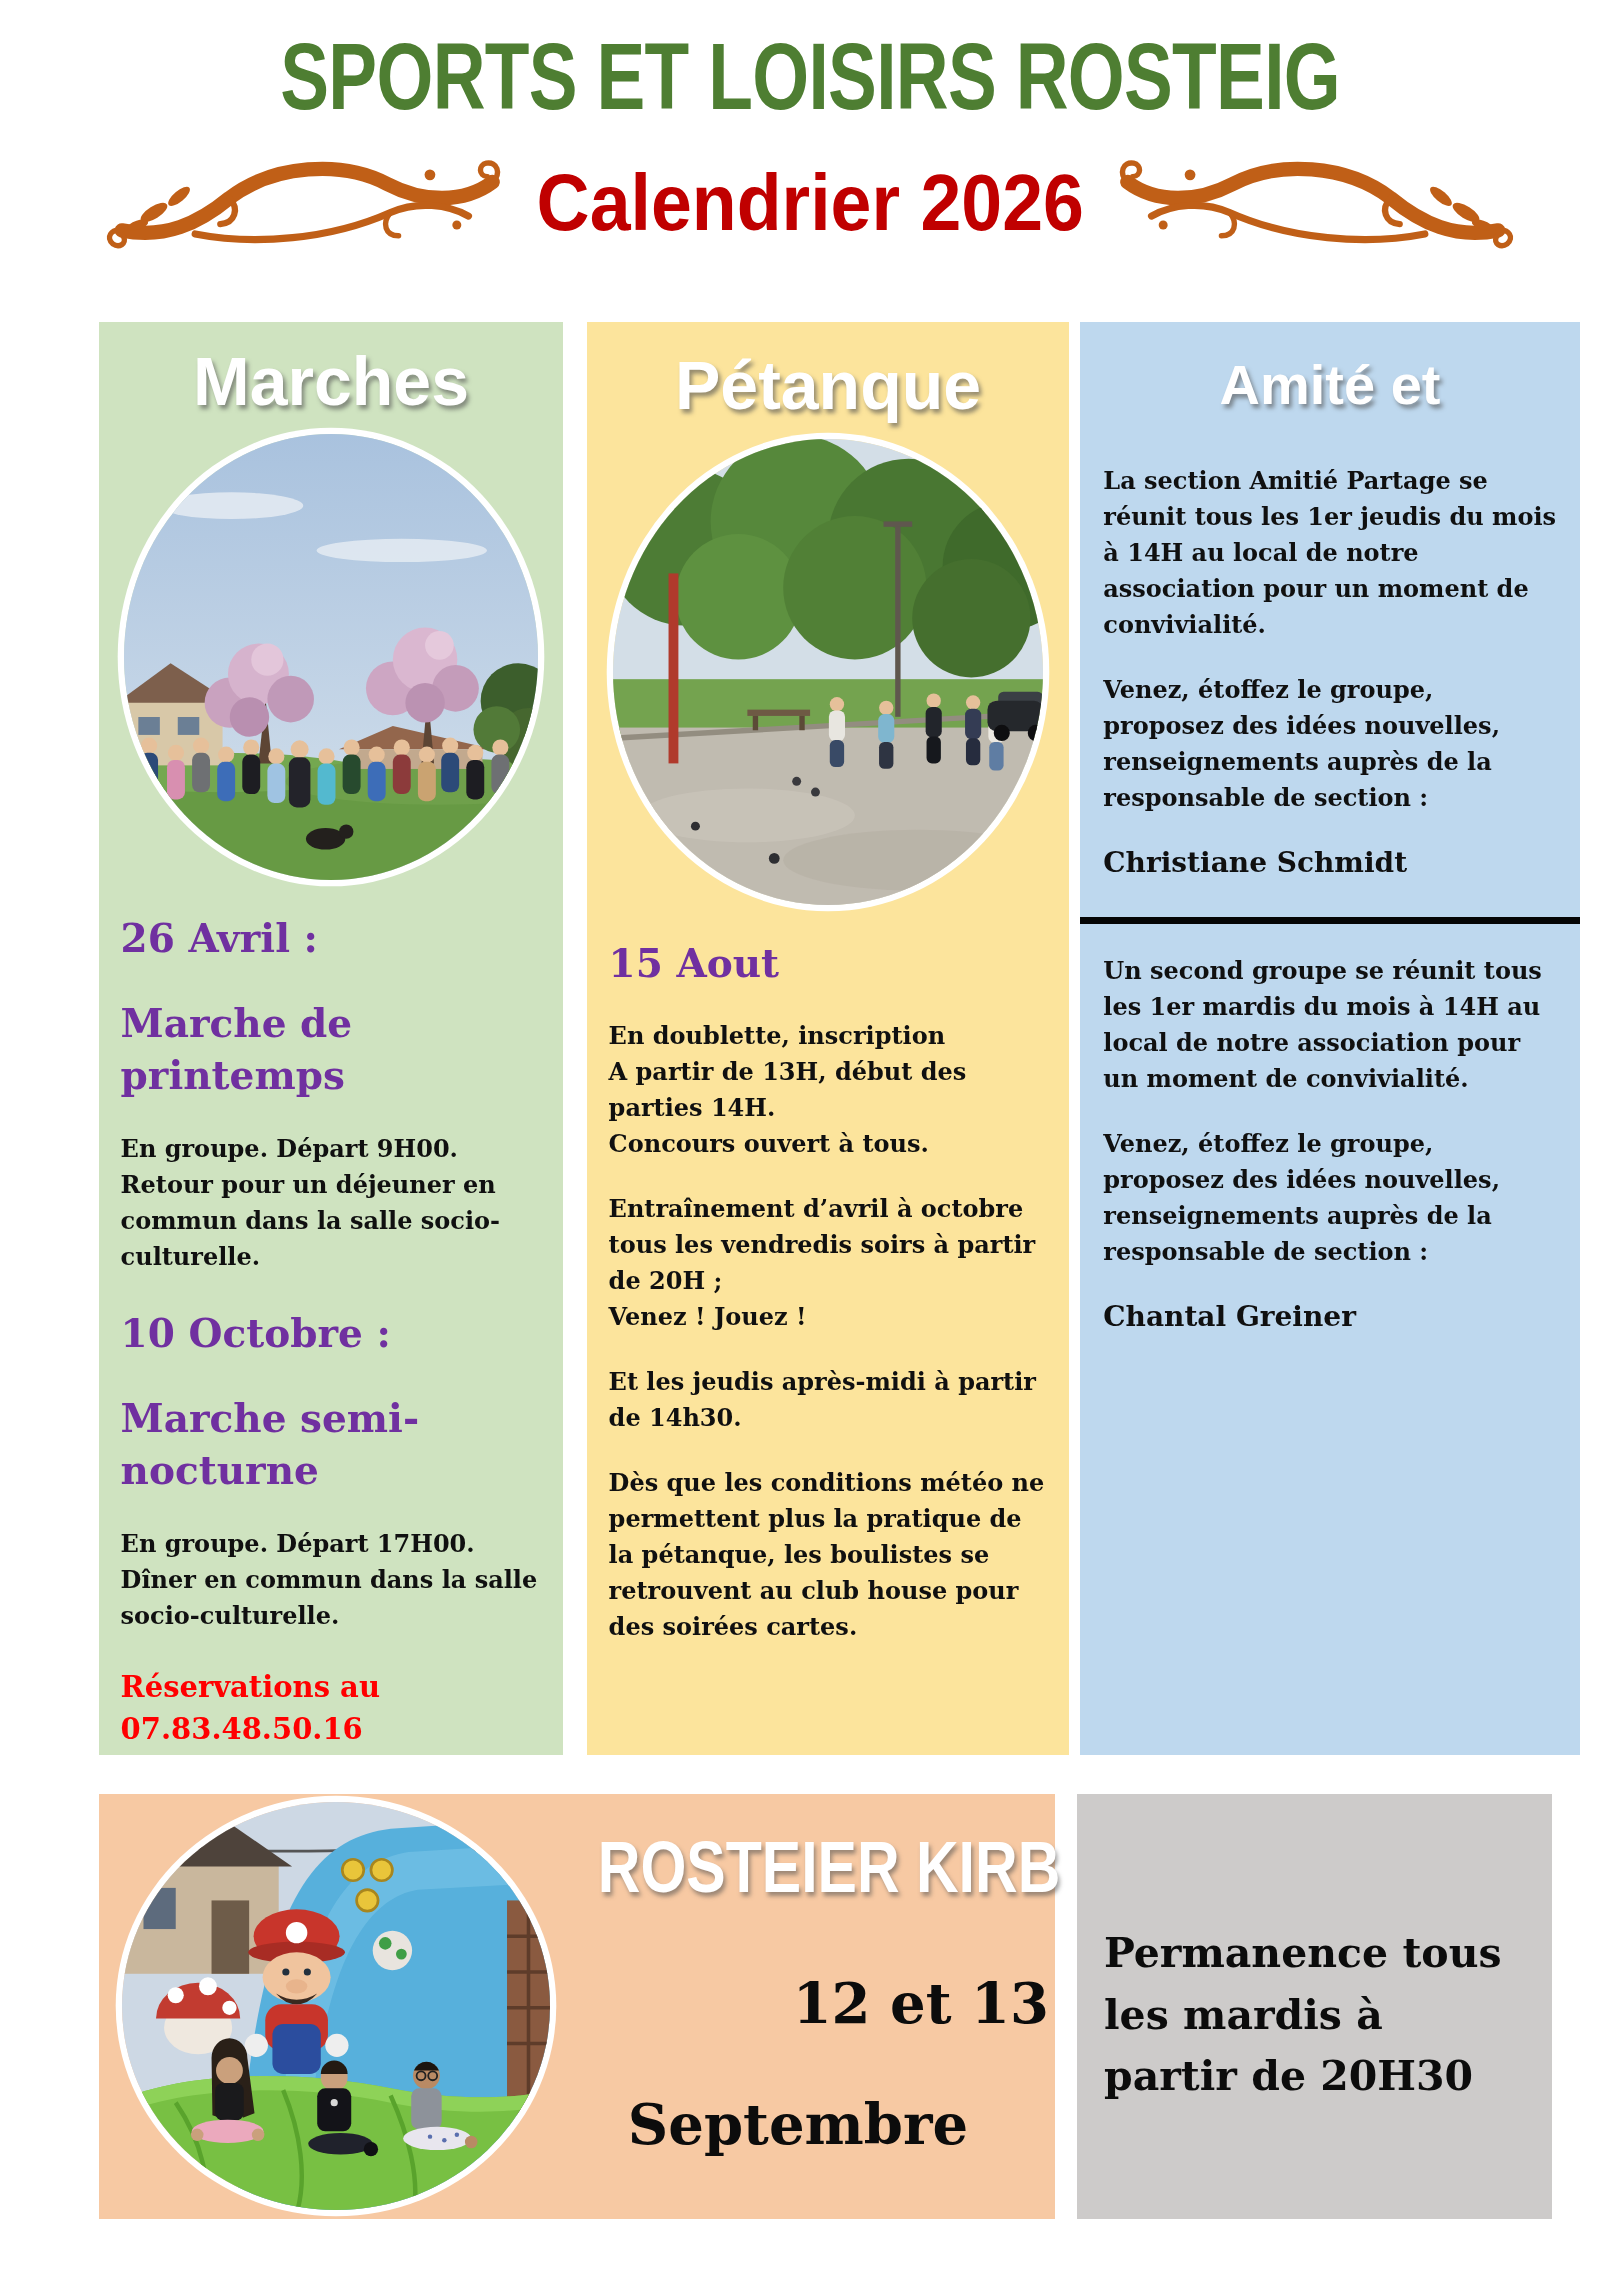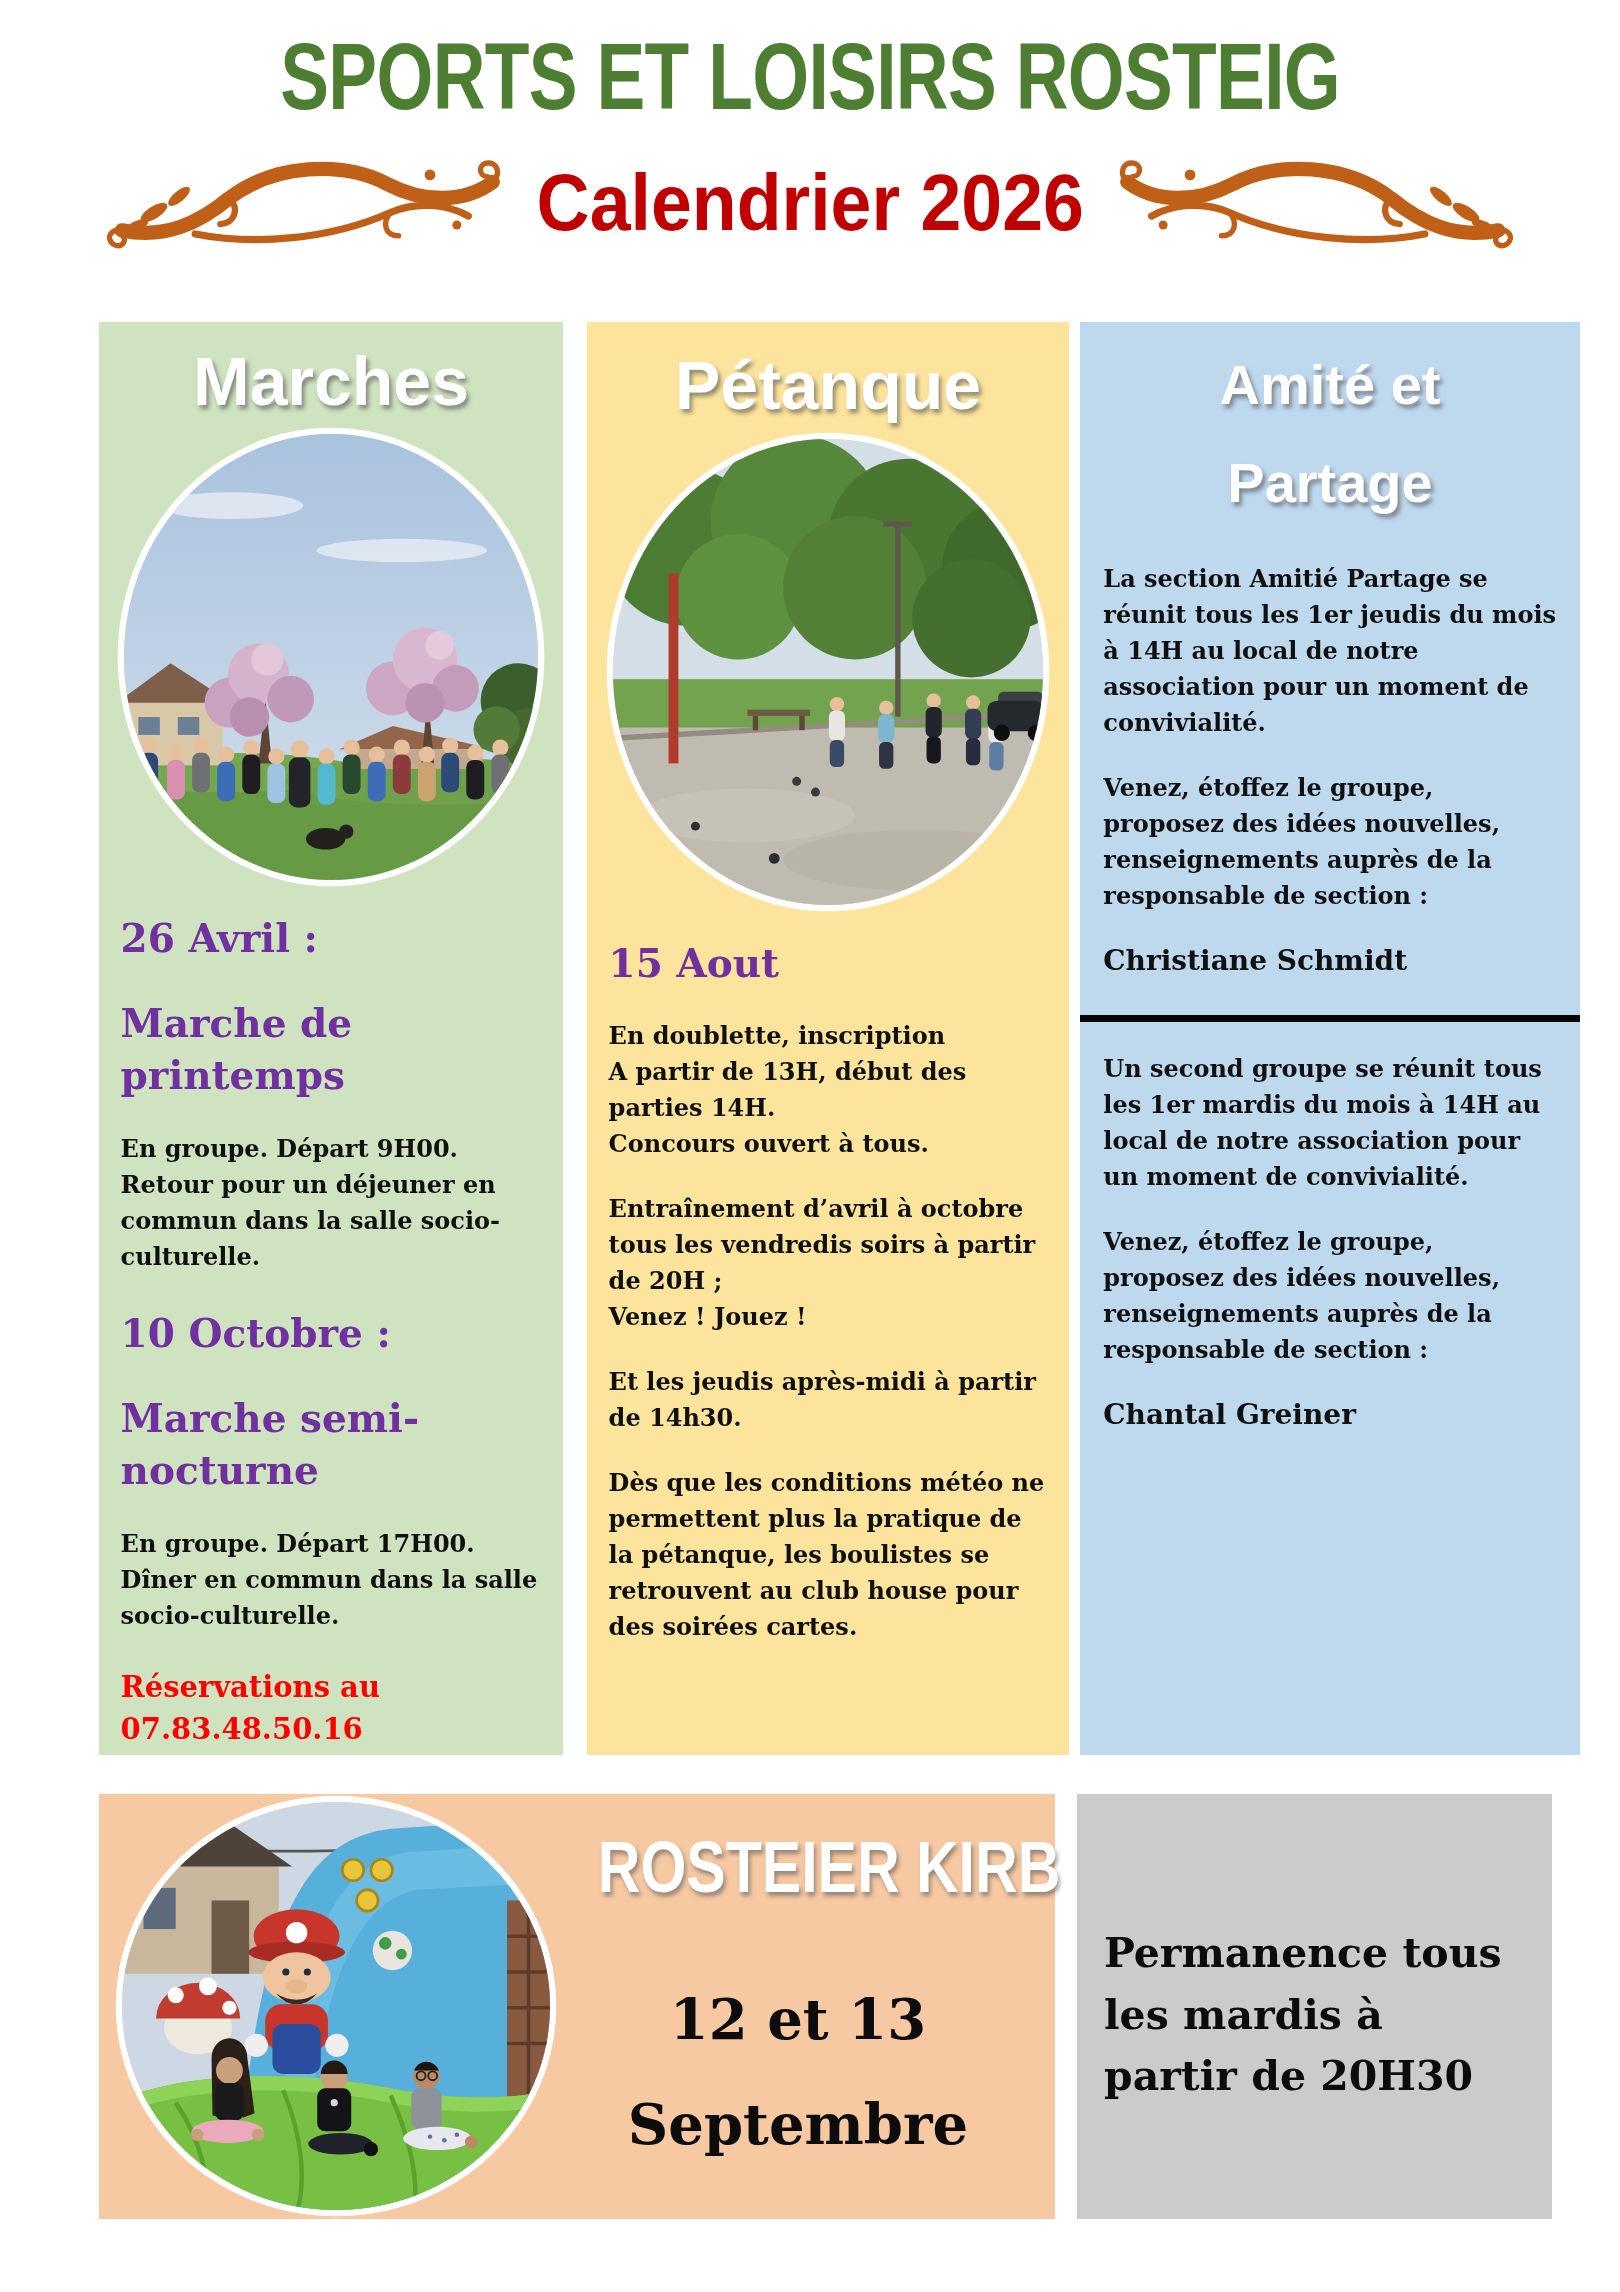--- a/index.html
+++ b/index.html
@@ -71,21 +71,21 @@
     border-radius:50%;overflow:hidden;box-shadow:0 0 0 6.3px #ffffff;
   }
   .kirb-photo svg{display:block;width:100%;height:100%;}
   .kirb-title{
     position:absolute;left:448px;top:32px;width:502px;text-align:center;
     font-family:"Liberation Sans",sans-serif;font-weight:bold;color:#ffffff;
     font-size:72px;text-shadow:2.7px 3.6px 4.5px rgba(80,80,80,.55);
   }
   .kirb-title .condensed{display:inline-block;white-space:nowrap;transform:scaleX(.82);transform-origin:center;}
   .kirb-date{position:absolute;left:448px;width:502px;text-align:center;font-weight:bold;font-size:56px;color:#0c0c0c;}
-  .kirb-date.line1{top:192px;}
+  .kirb-date.line1{top:176px;text-align:right;}
   .kirb-date.line2{top:297px;}
 
   .permanence-panel{
     position:absolute;left:1077px;top:1794px;width:475px;height:425px;
     background:var(--permanence-bg,#cdcbca);box-sizing:border-box;padding:88px 34px 0 27px;
   }
   .permanence-text{font-weight:bold;font-size:41px;line-height:1.5;color:#0c0c0c;}
 </style>
 </head>
 <body>
@@ -302,21 +302,20 @@
 Concours ouvert à tous.</p>
     <p class="body-text">Entraînement d’avril à octobre tous les vendredis soirs à partir de 20H ;
 Venez ! Jouez !</p>
     <p class="body-text">Et les jeudis après-midi à partir de 14h30.</p>
     <p class="body-text">Dès que les conditions météo ne permettent plus la pratique de la pétanque, les boulistes se retrouvent au club house pour des soirées cartes.</p>
   </section>
 
   <section class="col amitie">
     <div class="col-title">
       <div>Amité et</div>
-      <div>Partage</div>
     </div>
     <p class="body-text">La section Amitié Partage se réunit tous les 1er jeudis du mois à 14H au local de notre association pour un moment de convivialité.</p>
     <p class="body-text">Venez, étoffez le groupe, proposez des idées nouvelles, renseignements auprès de la responsable de section :</p>
     <p class="contact">Christiane Schmidt</p>
     <hr class="divider">
     <p class="body-text">Un second groupe se réunit tous les 1er mardis du mois à 14H au local de notre association pour un moment de convivialité.</p>
     <p class="body-text">Venez, étoffez le groupe, proposez des idées nouvelles, renseignements auprès de la responsable de section :</p>
     <p class="contact">Chantal Greiner</p>
   </section>
 

